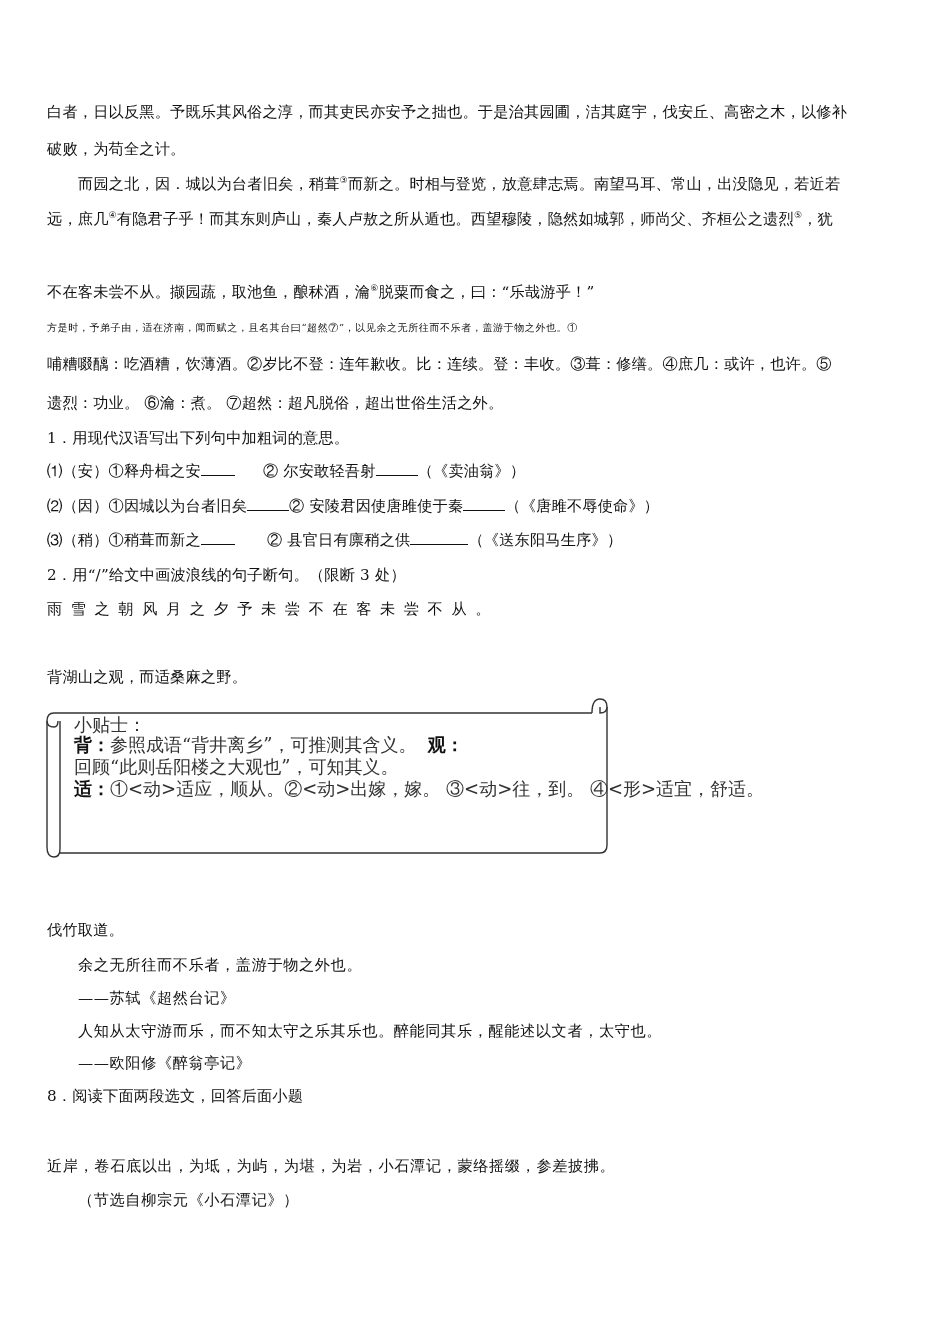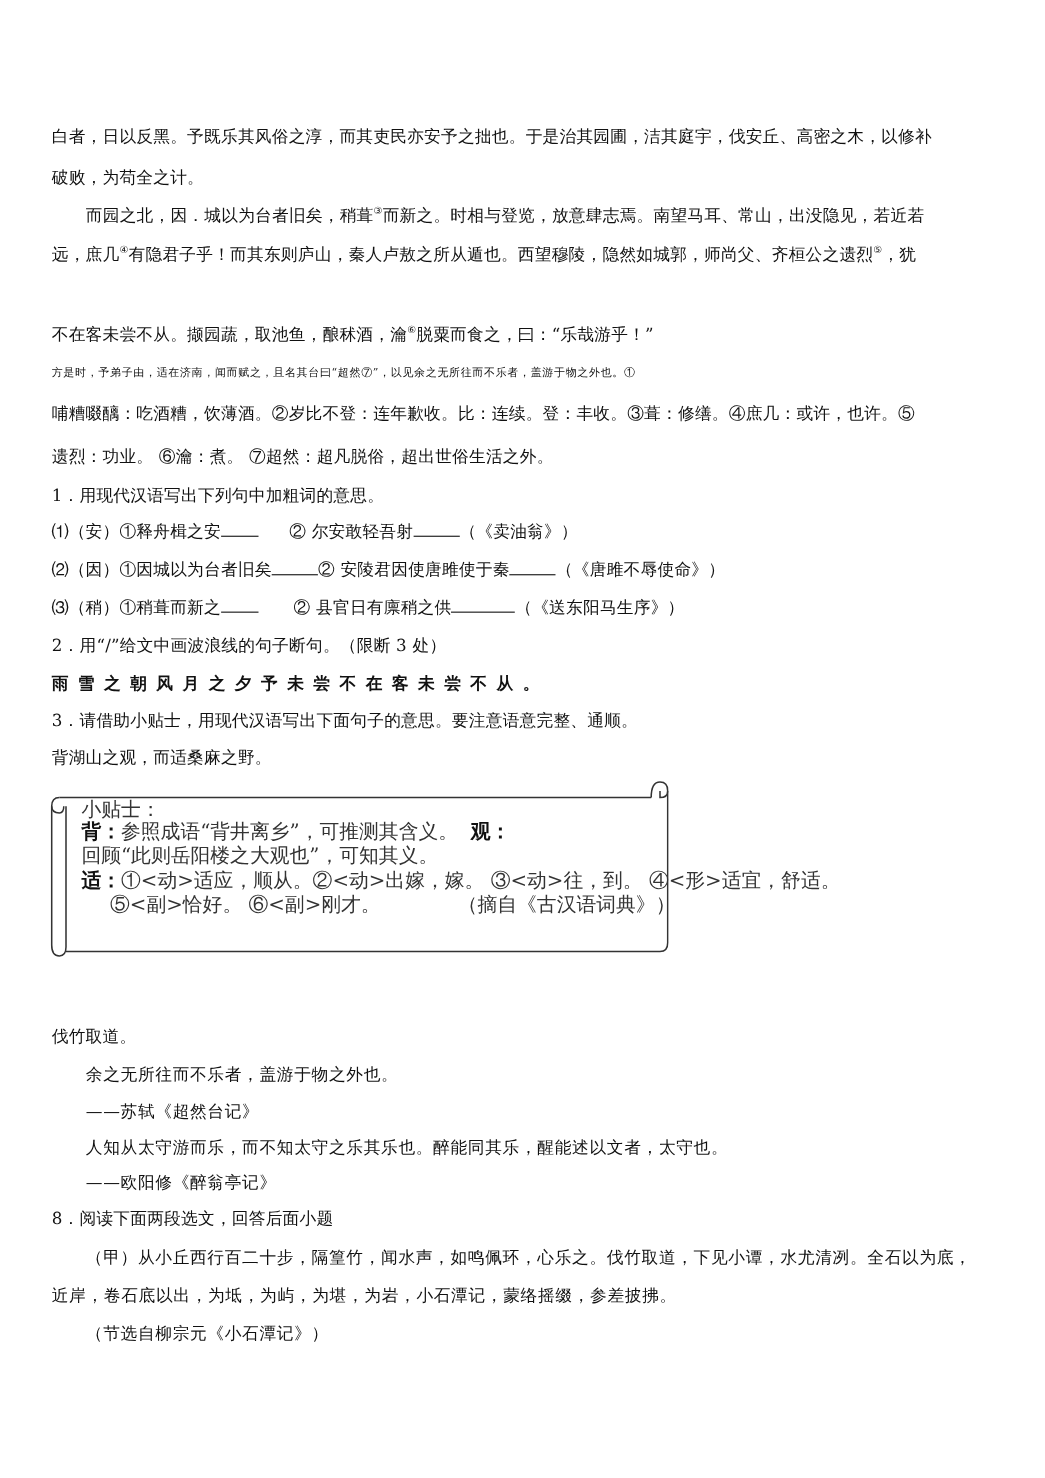--- a/index.html
+++ b/index.html
@@ -1,28 +1,28 @@
 <!DOCTYPE html>
 <html><head>
 <meta charset="utf-8">
 <style>
   html, body { margin: 0; padding: 0; background: #ffffff; }
   body {
     width: 950px; height: 1344px; position: relative; overflow: hidden;
     font-family: "DejaVu Serif", "Liberation Serif", serif;
     color: #111111;
   }
-  .page { position: absolute; left: 0; top: 12px; width: 950px; height: 1220px; }
+  .page { position: absolute; left: 0; top: 0; width: 950px; height: 1220px; }
   .line {
     position: absolute; left: 47px; white-space: nowrap;
     font-size: 15.2px; line-height: 20px; letter-spacing: 0.2px;
   }
   .indent { left: 78px; }
   .kai { font-family: "DejaVu Serif", serif; letter-spacing: 0.6px; }
-  .spaced { letter-spacing: 8.6px; font-weight: bold; }
+  .spaced { letter-spacing: 8.6px; }
   .blank { display: inline-block; border-bottom: 1px solid #111; height: 14px; vertical-align: baseline; }
   sup { font-size: 9px; line-height: 0; }
 
   
   .scroll {
     position: absolute; left: 44px; top: 697px; width: 564px; height: 162px;
   }
   .scroll svg { position: absolute; left: 0; top: 0; }
   .tip-line {
     position: absolute; left: 30px; white-space: nowrap;
@@ -53,48 +53,45 @@
   <div class="line" style="top:496px">
     <span>⑵（因）</span><span>①因城以为台者旧矣</span><span class="blank" style="width:42px"></span><span>② 安陵君因使唐雎使于秦</span><span class="blank" style="width:42px"></span><span>（《唐雎不辱使命》）</span>
   </div>
   <div class="line" style="top:530px">
     <span>⑶（稍）</span><span>①稍葺而新之</span><span class="blank" style="width:34px"></span><span style="display:inline-block;width:32px"></span><span>② 县官日有廪稍之供</span><span class="blank" style="width:58px"></span><span>（《送东阳马生序》）</span>
   </div>
 
   <div class="line" style="top:565px">2．用“/”给文中画波浪线的句子断句。（限断 3 处）</div>
   <div class="line spaced" style="top:599px">雨雪之朝风月之夕予未尝不在客未尝不从。</div>
 
-  <div class="line" style="top:633px">3．请借助小贴士，用现代汉语写出下面句子的意思。要注意语意完整、通顺。</div>
   <div class="line" style="top:667px">背湖山之观，而适桑麻之野。</div>
 
   <div class="scroll">
     <svg width="564" height="162" viewBox="0 0 564 162">
       <g fill="none" stroke="#333" stroke-width="1.4">
 
         <path d="M10 16 L548 16"></path>
 
         <path d="M548 16 Q548 2 556 2 Q563 2 563 10 Q563 16 556 16 L556 10"></path>
 
         <path d="M563 10 L563 148 Q563 156 556 156 L16 156"></path>
 
         <path d="M10 16 Q3 16 3 24 Q3 30 10 30 Q14 30 14 24"></path>
         <path d="M3 24 L3 150 Q3 160 10 160 Q16 160 16 152 L16 24"></path>
       </g>
     </svg>
     <div class="tip-line" style="top:20px">小贴士：</div>
     <div class="tip-line" style="top:40px"><b>背：</b><span>参照成语“背井离乡”，可推测其含义。</span>&nbsp;&nbsp;<b>观：</b></div>
     <div class="tip-line" style="top:62px">回顾“此则岳阳楼之大观也”，可知其义。</div>
     <div class="tip-line" style="top:84px"><b>适：</b><span>①&lt;动&gt;适应，顺从。②&lt;动&gt;出嫁，嫁。 ③&lt;动&gt;往，到。 ④&lt;形&gt;适宜，舒适。</span></div>
-    <div class="tip-line" style="top:106px;left:56px"><span>⑤&lt;副&gt;恰好。 ⑥&lt;副&gt;刚才。</span><span style="display:inline-block;width:70px"></span><span>（摘自《古汉语词典》）</span></div>
   </div>
 
   <div class="line" style="top:920px">伐竹取道。</div>
   <div class="line kai" style="top:955px;left:78px">余之无所往而不乐者，盖游于物之外也。</div>
   <div class="line kai" style="top:988px;left:78px">——苏轼《超然台记》</div>
   <div class="line kai" style="top:1021px;left:78px">人知从太守游而乐，而不知太守之乐其乐也。醉能同其乐，醒能述以文者，太守也。</div>
   <div class="line kai" style="top:1053px;left:78px">——欧阳修《醉翁亭记》</div>
 
   <div class="line" style="top:1086px">8．阅读下面两段选文，回答后面小题</div>
-  <div class="line kai indent" style="top:1121px">（甲）从小丘西行百二十步，隔篁竹，闻水声，如鸣佩环，心乐之。伐竹取道，下见小谭，水尤清冽。全石以为底，</div>
   <div class="line kai" style="top:1156px">近岸，卷石底以出，为坻，为屿，为堪，为岩，小石潭记，蒙络摇缀，参差披拂。</div>
   <div class="line kai indent" style="top:1190px">（节选自柳宗元《小石潭记》）</div>
 
 </div>
 
 </body></html>

